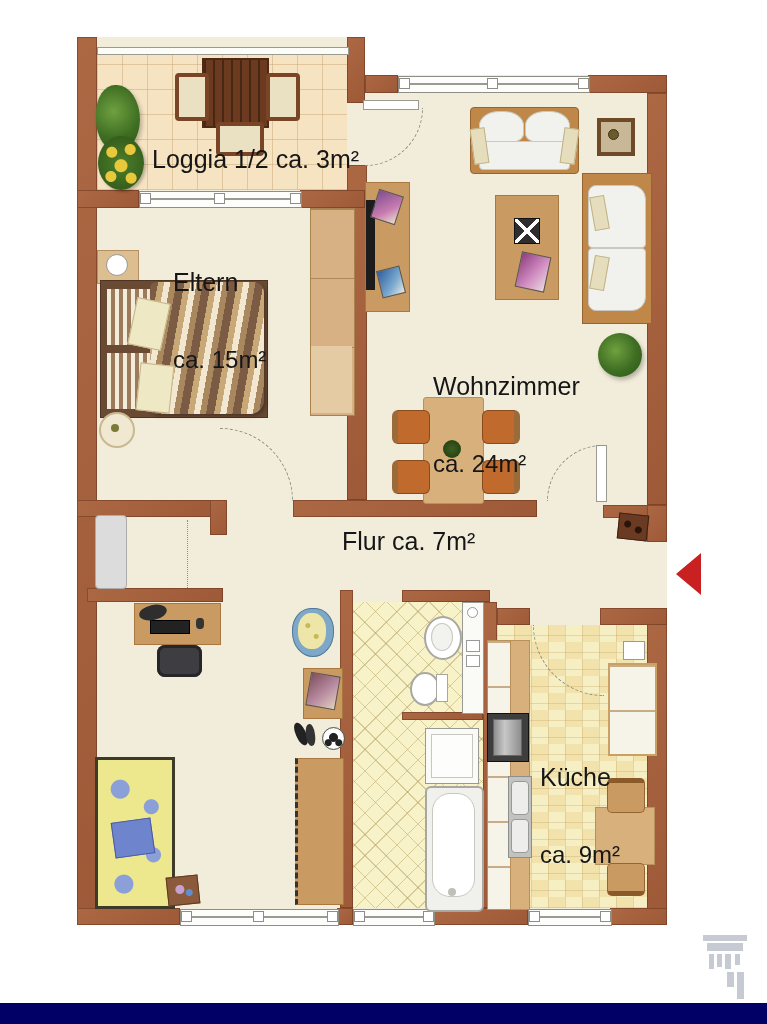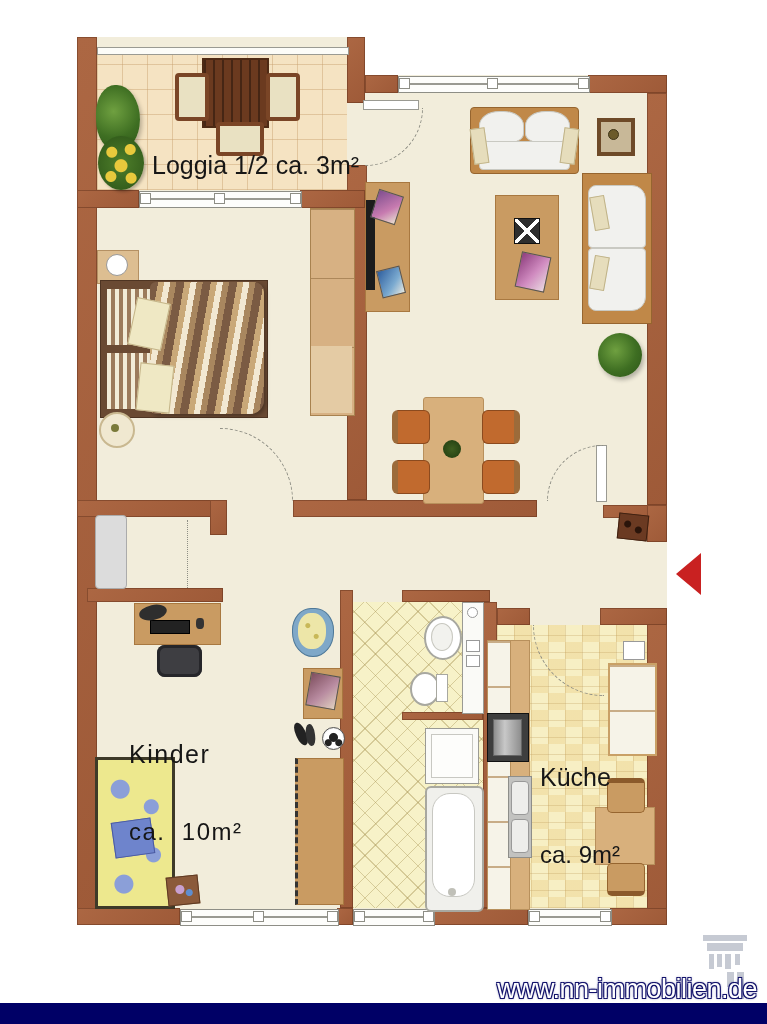--- a/index.html
+++ b/index.html
@@ -229,38 +229,40 @@
   <div class="abs" style="left:508px;top:776px;width:22px;height:80px;background:#C2C2C0;border:1px solid #8E8E8A;"></div>
   <div class="abs" style="left:511px;top:781px;width:16px;height:32px;background:#EDEDEB;border:1px solid #999;border-radius:4px;"></div>
   <div class="abs" style="left:511px;top:819px;width:16px;height:32px;background:#EDEDEB;border:1px solid #999;border-radius:4px;"></div>
   <div class="abs" style="left:623px;top:641px;width:20px;height:17px;background:#fff;border:1px solid #999;"></div>
   <div class="abs" style="left:608px;top:663px;width:45px;height:89px;background:#F6F3E8;border:2px solid #C9A066;
        background-image:linear-gradient(rgba(170,125,70,.6) 2px,transparent 2px);background-size:100% 45px;"></div>
   <div class="abs wood-light" style="left:595px;top:807px;width:58px;height:56px;"></div>
   <div class="abs" style="left:607px;top:778px;width:36px;height:29px;background:#C99B62;border:1px solid #96652F;border-top:5px solid #8B5A2B;border-radius:5px;"></div>
   <div class="abs" style="left:607px;top:863px;width:36px;height:27px;background:#C99B62;border:1px solid #96652F;border-bottom:5px solid #8B5A2B;border-radius:5px;"></div>
 
-  <div class="lbl" style="left:152px;top:152px;">Loggia 1/2 ca. 3m²</div>
+  <div class="lbl" style="left:152px;top:146px;">Loggia 1/2 ca. 3m²</div>
+  <div class="lbl" style="left:173px;top:216px;">
+    <div>Eltern</div>
+    <div class="sz">ca. 15m²</div>
+  </div>
   <div class="lbl" style="left:433px;top:320px;">
-  </div>
-  <div class="lbl" style="left:129px;top:688px;letter-spacing:1.5px;">
-    <div>Kinder</div>
-    <div class="sz">ca.  10m²</div>
-  </div>
+    <div>Wohnzimmer</div>
+    <div class="sz">ca. 24m²</div>
+  </div>
+  <div class="lbl" style="left:342px;top:528px;">Flur ca. 7m²</div>
   <div class="lbl" style="left:540px;top:711px;">
     <div>Küche</div>
     <div class="sz">ca. 9m²</div>
   </div>
 
   <div class="abs" style="left:698px;top:933px;width:54px;height:68px;">
     <div class="logo-part" style="left:5px;top:2px;width:44px;height:6px;"></div>
     <div class="logo-part" style="left:9px;top:10px;width:36px;height:8px;"></div>
     <div class="logo-part" style="left:11px;top:21px;width:5px;height:15px;"></div>
     <div class="logo-part" style="left:19px;top:21px;width:5px;height:13px;"></div>
     <div class="logo-part" style="left:27px;top:21px;width:6px;height:15px;"></div>
     <div class="logo-part" style="left:37px;top:21px;width:5px;height:11px;"></div>
     <div class="logo-part" style="left:29px;top:39px;width:7px;height:15px;"></div>
     <div class="logo-part" style="left:39px;top:39px;width:7px;height:27px;"></div>
   </div>
-  <div class="abs site" style="left:400px;top:974px;width:357px;text-align:right;">www.nn-immobilien.de</div>
   <div class="abs footer-band" style="left:0;top:1003px;width:767px;height:21px;"></div>
 
 </div>
 
 </body></html>

